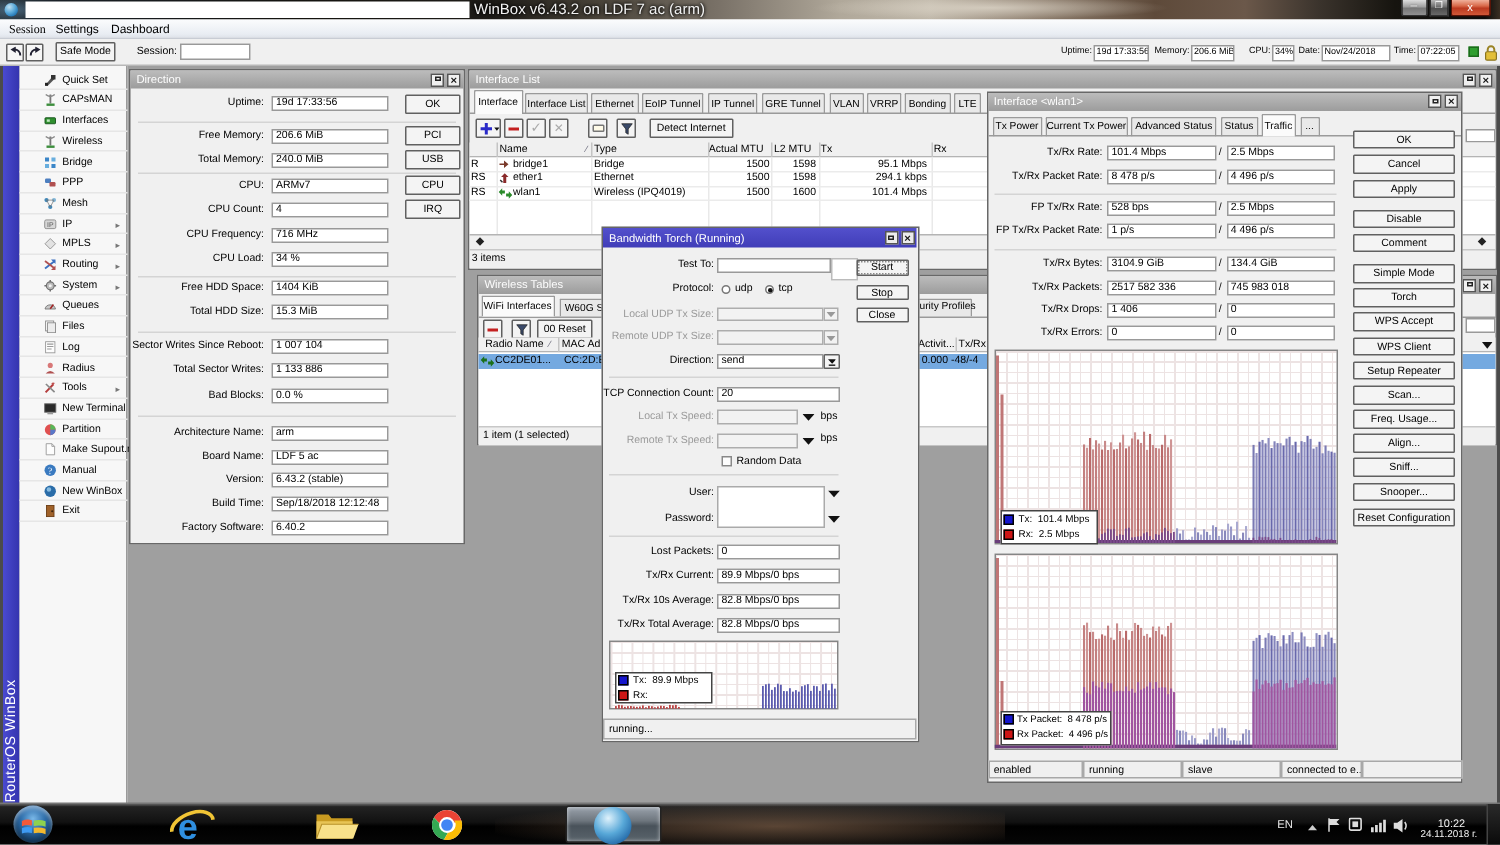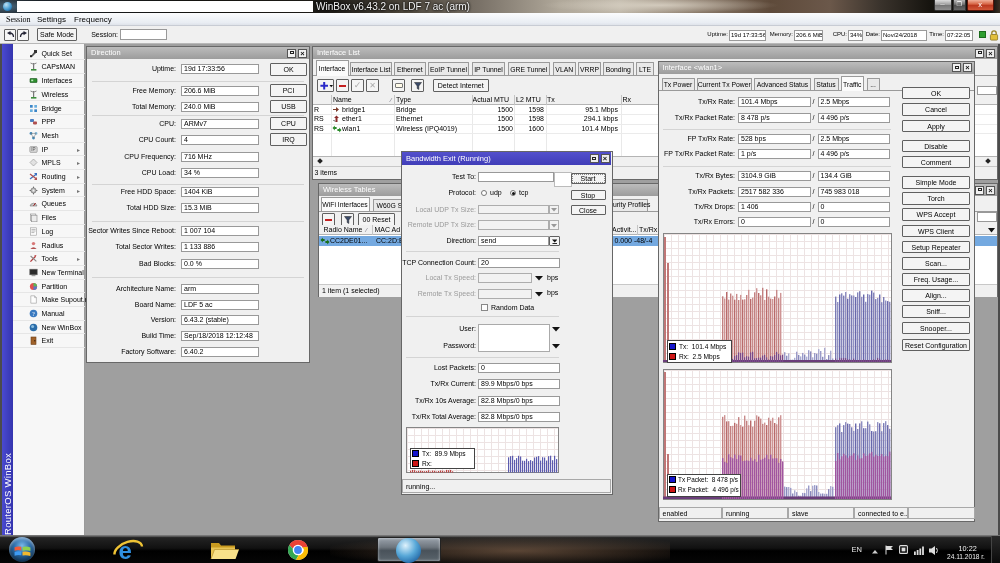--- a/index.html
+++ b/index.html
@@ -44,21 +44,21 @@
 <div style="left:0;top:0;width:30px;height:13px;background:radial-gradient(ellipse at 30% 50%,rgba(90,130,160,.6),rgba(90,130,160,0) 75%);"></div>
 <div style="left:3px;top:2px;width:9px;height:9px;border-radius:50%;background:radial-gradient(circle at 35% 30%,#bfe0f2,#58a8d8 45%,#1b6fae 80%);"></div>
 <div style="left:17px;top:1px;width:296px;height:11px;background:#fff;"></div>
 <div style="left:316px;top:0;width:320px;height:13px;color:#f2f2f2;font-size:10px;line-height:13px;text-shadow:0 0 3px #000,0 0 2px #000;">WinBox v6.43.2 on LDF 7 ac (arm)</div>
 <div style="left:933.5px;top:0;width:18px;height:10.5px;background:linear-gradient(#ddd,#a0a0a0 45%,#787878 55%,#909090);border:1px solid #333;border-top:none;border-radius:0 0 2px 2px;color:#fff;text-align:center;line-height:8px;font-size:8px;text-shadow:0 0 1px #333;">–</div>
 <div style="left:952.5px;top:0;width:13.5px;height:10.5px;background:linear-gradient(#b8b8b8,#6e6e6e 45%,#4e4e4e 55%,#686868);border:1px solid #333;border-top:none;color:#fff;text-align:center;line-height:9.5px;font-size:6px;">❐</div>
 <div style="left:966.5px;top:0;width:27px;height:10.5px;background:linear-gradient(#f0b09a,#d86848 40%,#bc3a20 55%,#d05838);border:1px solid #5a1408;border-top:none;border-radius:0 0 2px 2px;color:#fff;text-align:center;line-height:9px;font-size:7.5px;">x</div>
 <div style="left:0;top:13px;width:1000px;height:13px;background:linear-gradient(#fbfcfd,#e9edf3 80%,#dfe3ea);border-bottom:1px solid #c8ccd4;"></div>
 <div style="left:6px;top:13px;height:13px;line-height:13px;font-size:8px;font-family:Liberation Serif, serif;">Session</div>
 <div style="left:37px;top:13px;height:13px;line-height:13px;font-size:8px;">Settings</div>
-<div style="left:74px;top:13px;height:13px;line-height:13px;font-size:8px;">Frequency</div>
+<div style="left:74px;top:13px;height:13px;line-height:13px;font-size:8px;">Dashboard</div>
 <div style="left:0;top:26px;width:1000px;height:18px;background:#f0f0f0;border-bottom:1px solid #b8b8b8;"></div>
 <div class="btn" style="left:4px;top:29px;width:12px;height:12px;background:#f6f6f6;"></div>
 <div class="btn" style="left:17px;top:29px;width:12px;height:12px;background:#f6f6f6;"></div>
 <svg style="left:6px;top:31px;" width="9" height="8" viewBox="0 0 9 8">
     <path d="M7.5 6 C7.5 3.5 6 2 3.5 2" fill="none" stroke="#223" stroke-width="1.3"></path>
     <path d="M4.5 0 L1 2 L4.5 4.3 Z" fill="#223"></path>
   </svg>
 <svg style="left:19px;top:31px;" width="9" height="8" viewBox="0 0 9 8">
     <path d="M1.5 6 C1.5 3.5 3 2 5.5 2" fill="none" stroke="#223" stroke-width="1.3"></path>
     <path d="M4.5 0 L8 2 L4.5 4.3 Z" fill="#223"></path>
@@ -888,21 +888,21 @@
 <div class="sw" style="left:669px;top:476px;background:#1515cc;"></div>
 <div class="sw" style="left:669px;top:486px;background:#cc1515;"></div>
 <div style="left:678px;top:476px;font-size:6.4px;">Tx Packet:&nbsp; 8 478 p/s</div>
 <div style="left:678px;top:486px;font-size:6.4px;">Rx Packet:&nbsp; 4 496 p/s</div>
 <div class="sb" style="left:658.5px;top:506.5px;width:63.5px;height:12.5px;">enabled</div>
 <div class="sb" style="left:722px;top:506.5px;width:66px;height:12.5px;">running</div>
 <div class="sb" style="left:788px;top:506.5px;width:66px;height:12.5px;">slave</div>
 <div class="sb" style="left:854px;top:506.5px;width:54px;height:12.5px;">connected to e...</div>
 <div class="sb" style="left:908px;top:506.5px;width:66.5px;height:12.5px;"></div>
 <div style="left:400.5px;top:150.5px;width:212px;height:344px;background:#f0f0f0;border:1px solid #666;"></div>
-<div style="left:402px;top:152px;width:209px;height:13px;background:linear-gradient(#5350cc,#403db8);color:#fff;font-size:7.5px;line-height:13px;padding-left:4px;">Bandwidth Exit (Running)</div>
+<div style="left:402px;top:152px;width:209px;height:13px;background:linear-gradient(#5350cc,#403db8);color:#fff;font-size:7.5px;line-height:13px;padding-left:4px;">Bandwidth Torch (Running)</div>
 <div class="tbk" style="left:589.5px;top:154px;background:#ececec;">
     <i style="left:1.5px;top:1.8px;width:4.2px;height:3.2px;border:1px solid #222;"></i>
   </div>
 <div class="tbk" style="left:600.5px;top:154px;background:#ececec;">
     <i class="x">×</i>
   </div>
 <div class="lbl" style="left:402px;top:171.5px;width:74px;height:10px;">Test To:</div>
 <div class="fld" style="left:478px;top:171.5px;width:76px;height:10.5px;"></div>
 <div style="left:553.5px;top:171.5px;width:18px;height:15px;background:#fff;border:1px solid #bbb;"></div>
 <div class="btn" style="left:570.5px;top:173px;width:35px;height:10.5px;line-height:9px;outline:1px dotted #888;outline-offset:-2.5px;">Start</div>

